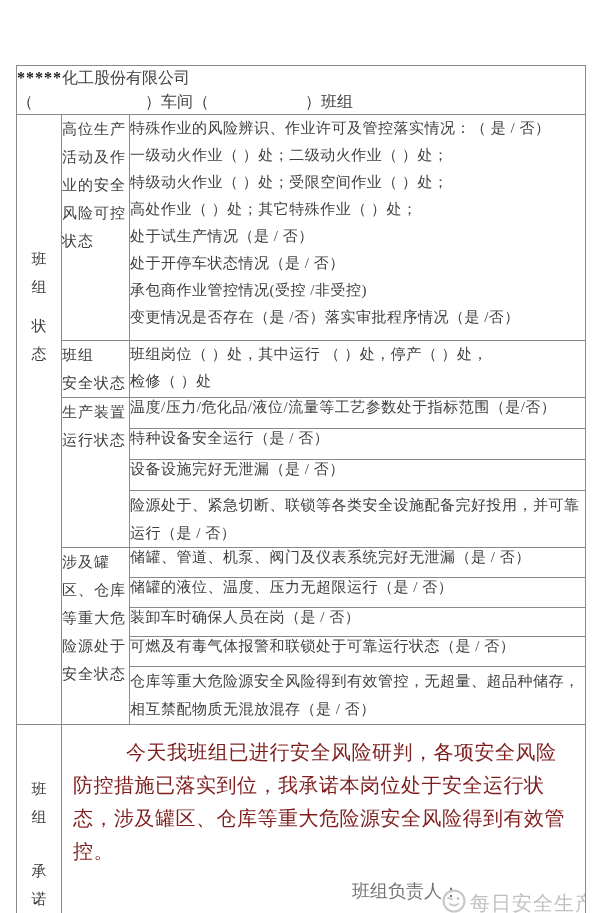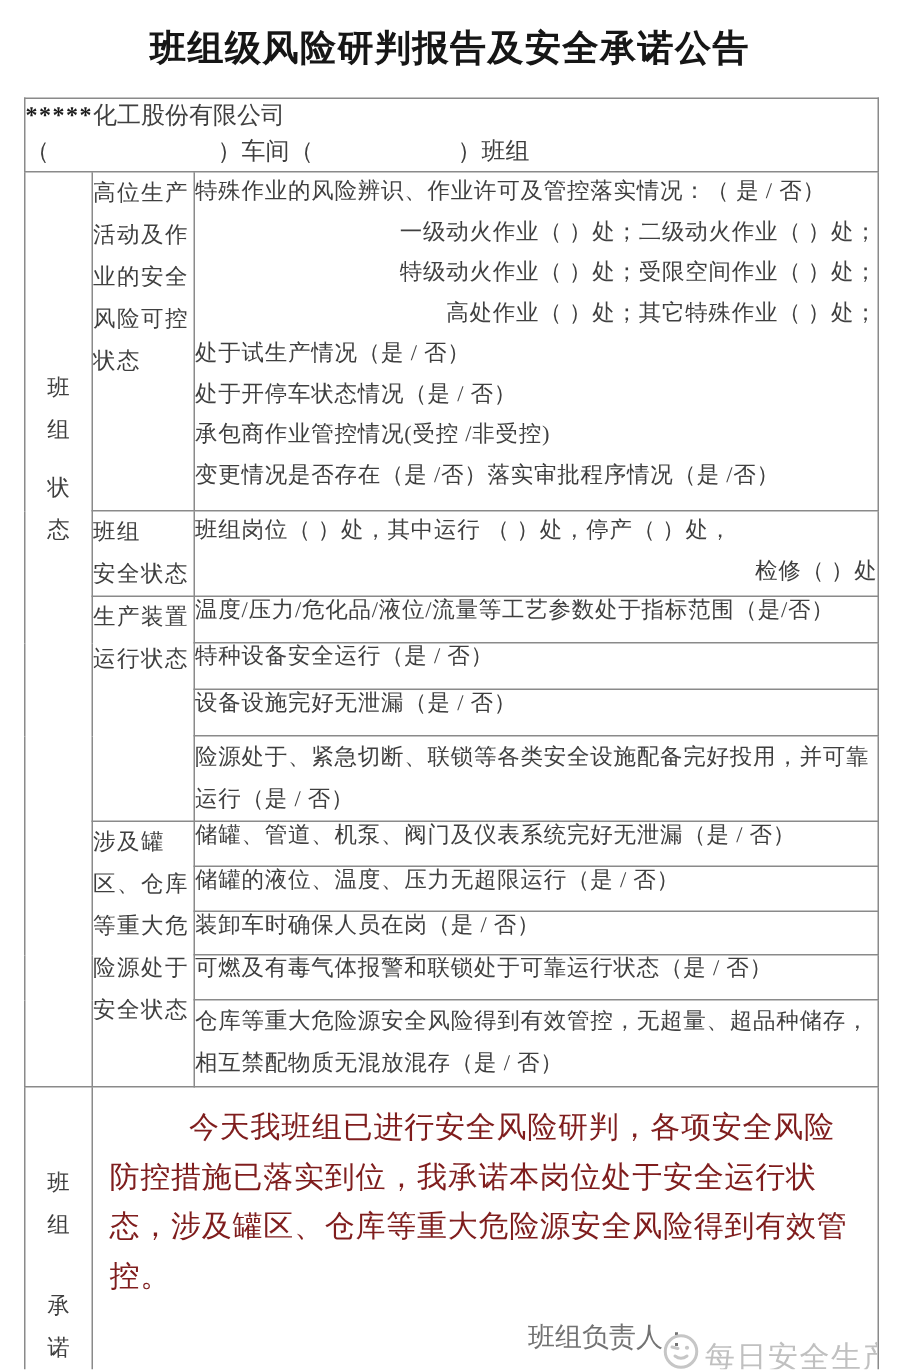--- a/index.html
+++ b/index.html
@@ -18,39 +18,38 @@
   .hdr .units{font-size:16px;white-space:pre;}
   .vlab{text-align:center;vertical-align:top;}
   .vstack{display:flex;flex-direction:column;align-items:center;
           line-height:28px;font-size:15px;white-space:pre-line;}
   .status-stack{padding-top:130px;gap:11px;}
   .pledge-stack{height:100%;justify-content:center;gap:26px;padding-top:0;}
   .lbl{padding:6px 2px 0 6px;line-height:28px;white-space:pre-line;letter-spacing:1px;}
   .lbl-mid{vertical-align:middle;padding-top:0;margin-top:25px;}
   .content{padding:4px 6px 0 10px;line-height:27px;letter-spacing:0.5px;}
   .content .line{white-space:nowrap;}
-  .content .center{text-align:right;}
+  .content .center{text-align:left;}
   .rowcell{vertical-align:middle;padding:0 6px 0 10px;letter-spacing:0.5px;line-height:19px;}
   .rowcell2{vertical-align:top;padding:1px 6px 0 10px;letter-spacing:0.5px;line-height:28px;}
   .pledge-cell{position:relative;vertical-align:top;padding:2px 8px 0 8px;}
   .pledge-par{font-size:20px;line-height:33px;color:#7f1d1d;text-indent:53px;
               letter-spacing:0.5px;margin:11px;}
   .sig-leader{margin:7px 0 0 290px;font-size:18px;line-height:24px;color:#737373;}
   .sig-wechat{margin:6px 0 0 273px;font-size:11px;line-height:24px;color:#3a3a3a;}
   .dateline{margin:6px 0 0 335px;font-size:16px;line-height:24px;white-space:pre;color:#3a3a3a;}
   .watermark{position:absolute;left:379px;top:163px;display:flex;align-items:center;gap:3px;
              color:#c0c0c0;font-size:20px;letter-spacing:1px;white-space:nowrap;}
   .watermark svg{flex:0 0 auto;}
 </style>
 </head>
 <body>
 
 <div id="page">
 
-  <h1 class="title">班组级风险研判报告及安全承诺公告</h1>
 
   <table class="form">
     <colgroup>
       <col style="width:45px">
         <col style="width:68px">
         <col style="width:456px">
     </colgroup>
 
     <tbody>
         <tr>

